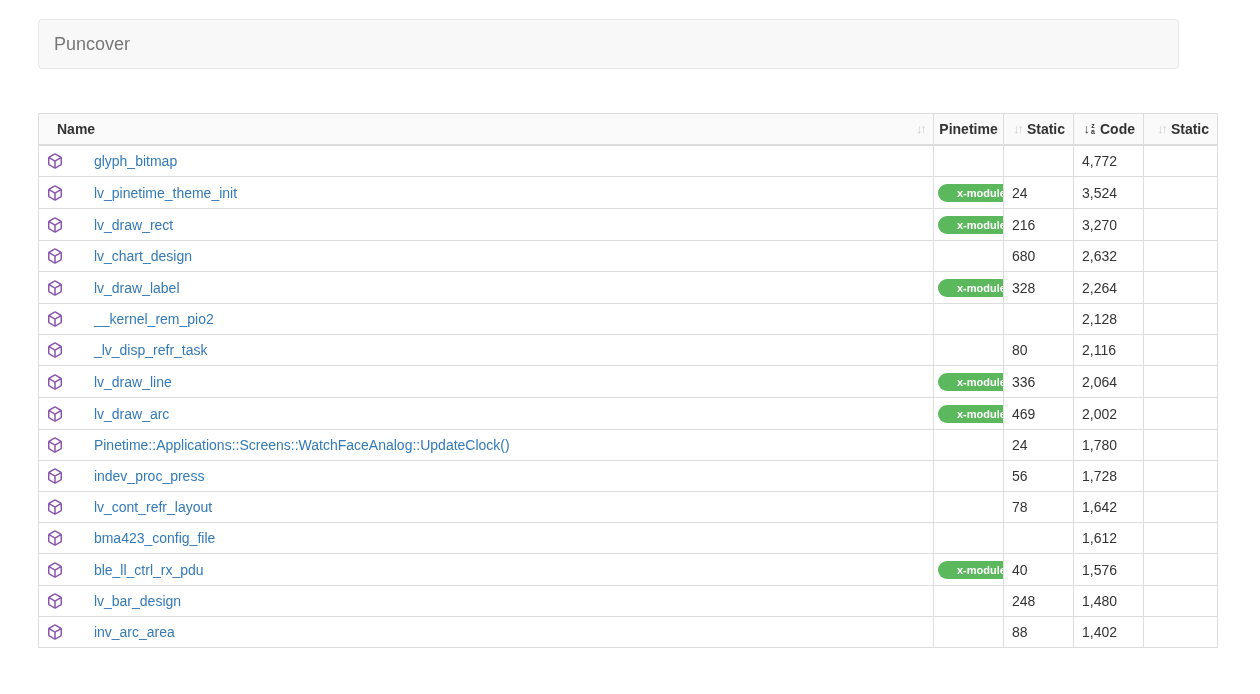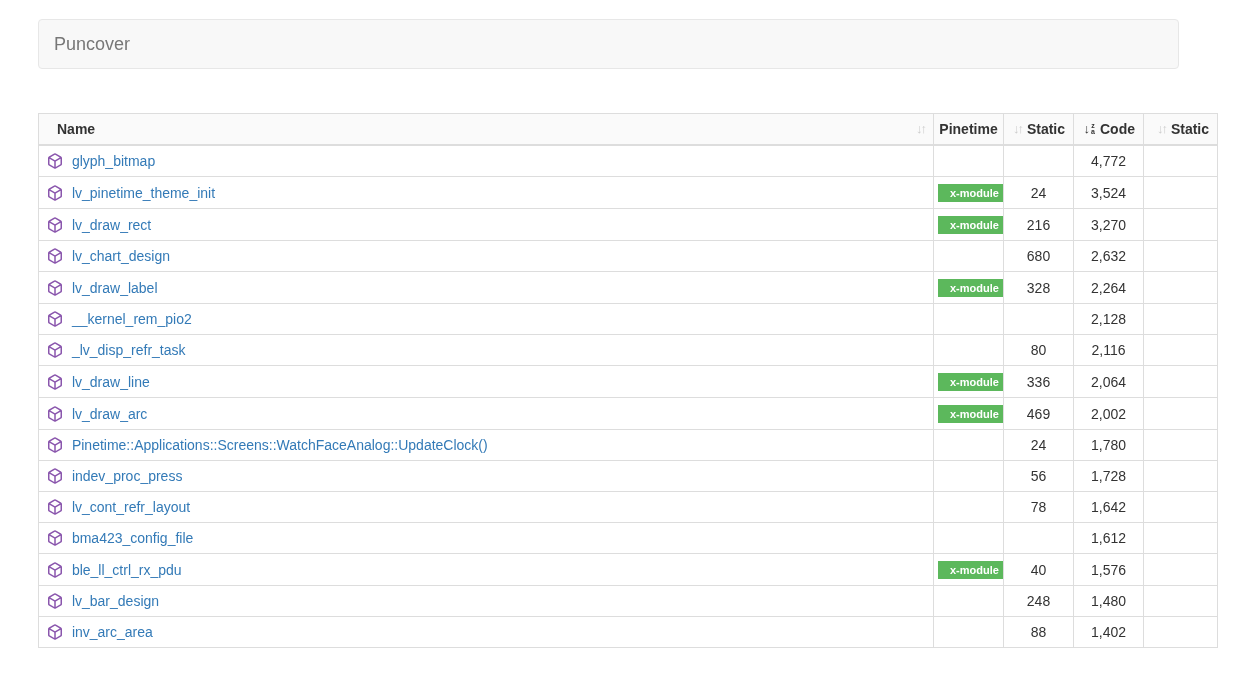--- a/index.html
+++ b/index.html
@@ -81,44 +81,45 @@
   }
   .sort-active { display: inline-flex; align-items: center; color: #333; }
   .sort-active .arr { font-size: 13px; font-weight: bold; }
   .sort-active .za {
     display: inline-flex; flex-direction: column;
     font-size: 7px; line-height: 6px; font-weight: bold;
     margin-left: 1px;
   }
   .sort-active .za i { font-style: normal; }
 
-  td.num { text-align: center; }
+  td.num { text-align: left; }
   td.remark-cell { text-align: center; padding: 6px 4px; }
 
   a.symbol-link {
     color: var(--link-color, #337ab7);
     text-decoration: none;
     cursor: pointer;
+    margin-left: 22px;
   }
   .pkg-icon {
     display: inline-block;
     width: 16px; height: 16px;
     vertical-align: -3px;
     margin-right: 5px;
     color: var(--icon-color, #8a56ad);
   }
   .badge-xmodule {
     display: inline-block;
     background: var(--badge-color, #5cb85c);
     color: #fff;
     font-size: 11px;
     font-weight: bold;
     line-height: 12px;
-    padding: 3px 12px;
-    border-radius: 0;
+    padding: 3px 19px;
+    border-radius: 9px;
   }
 </style>
 </head>
 <body>
 
 <div class="container">
 
   <nav class="navbar">
     <a class="navbar-brand">Puncover</a>
   </nav>

